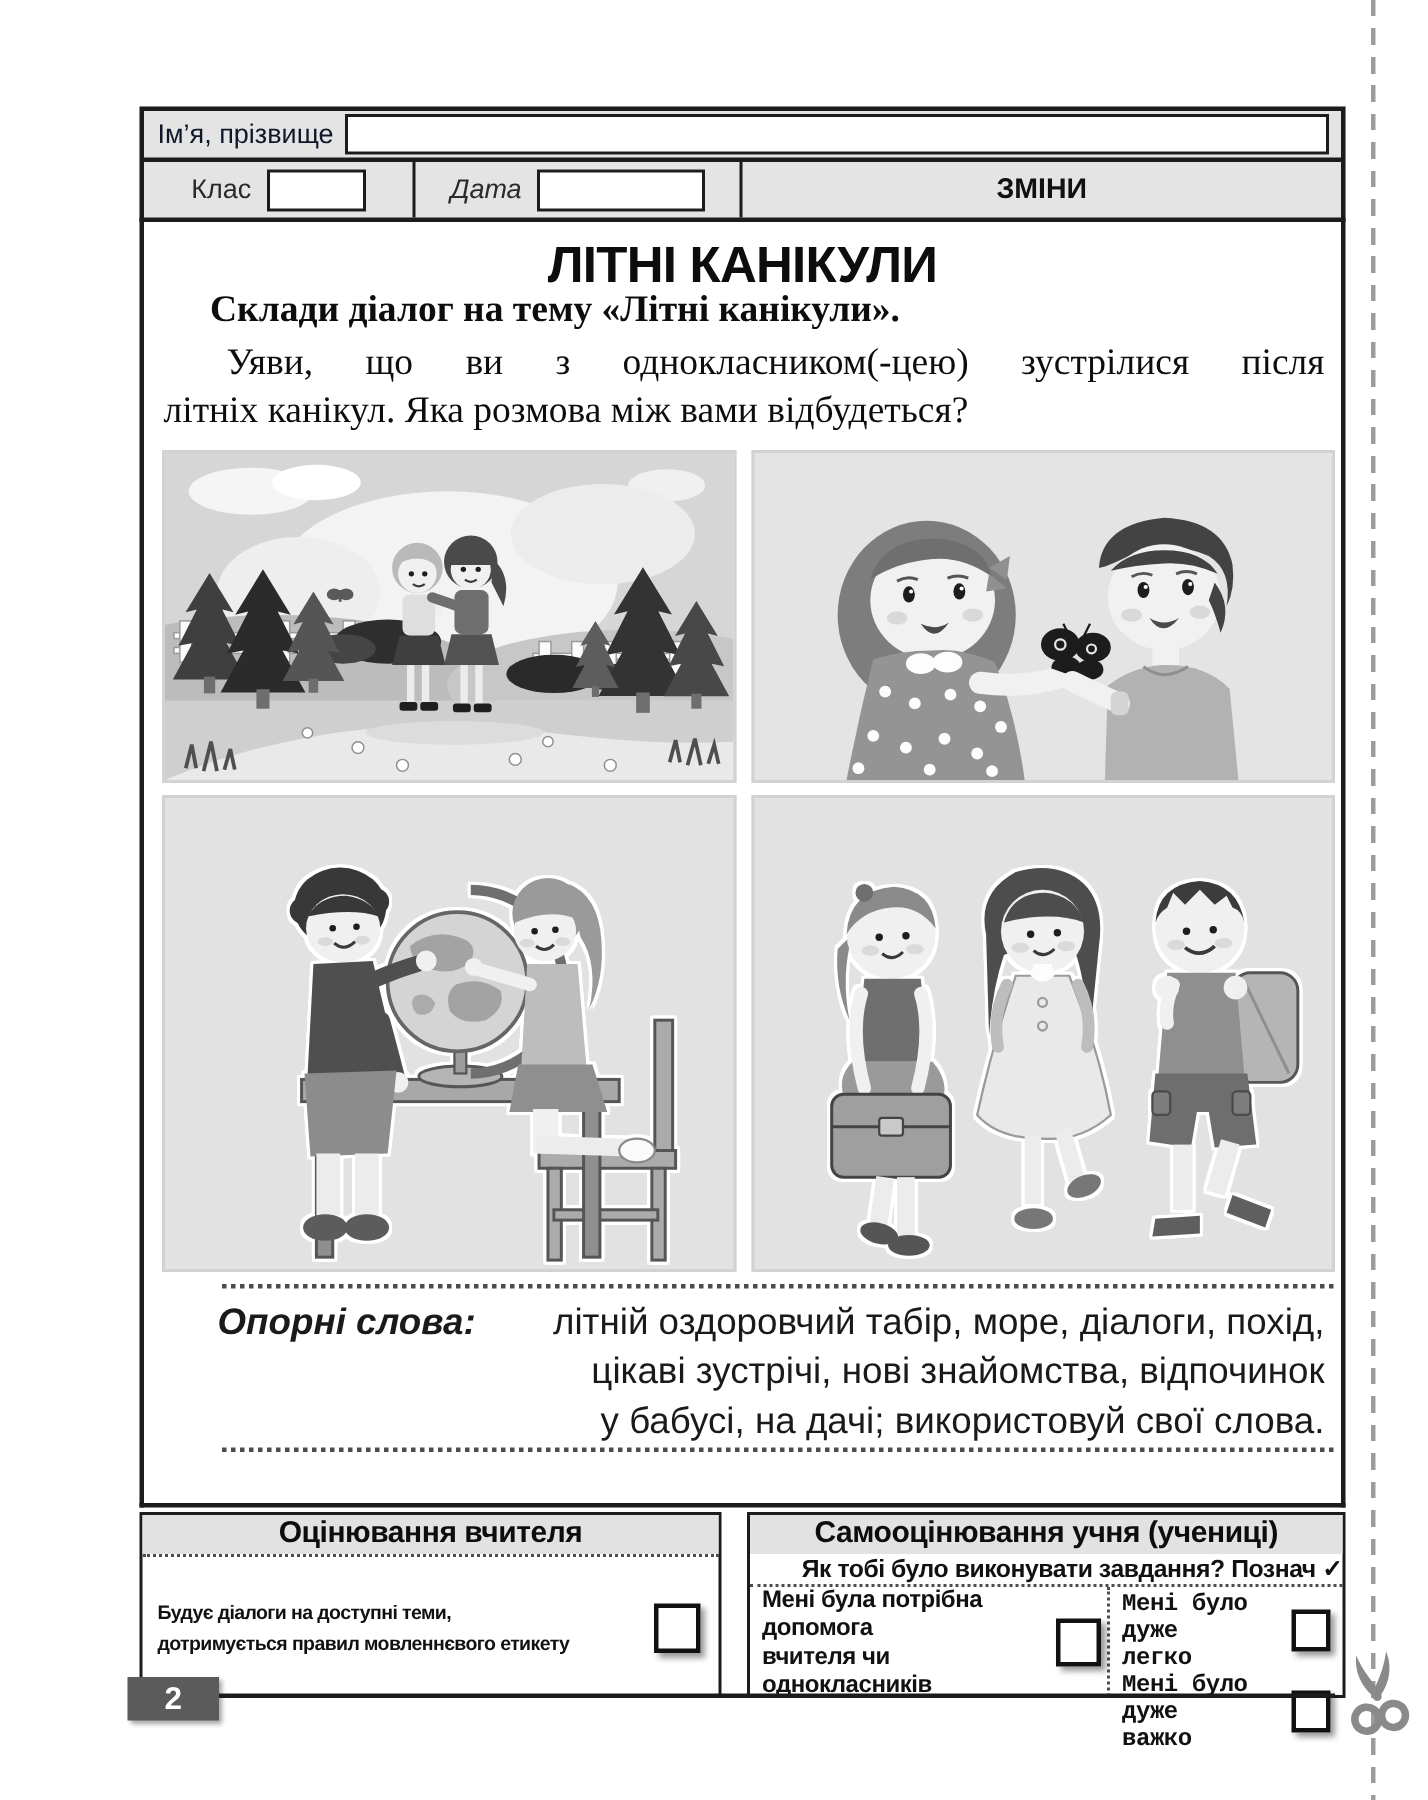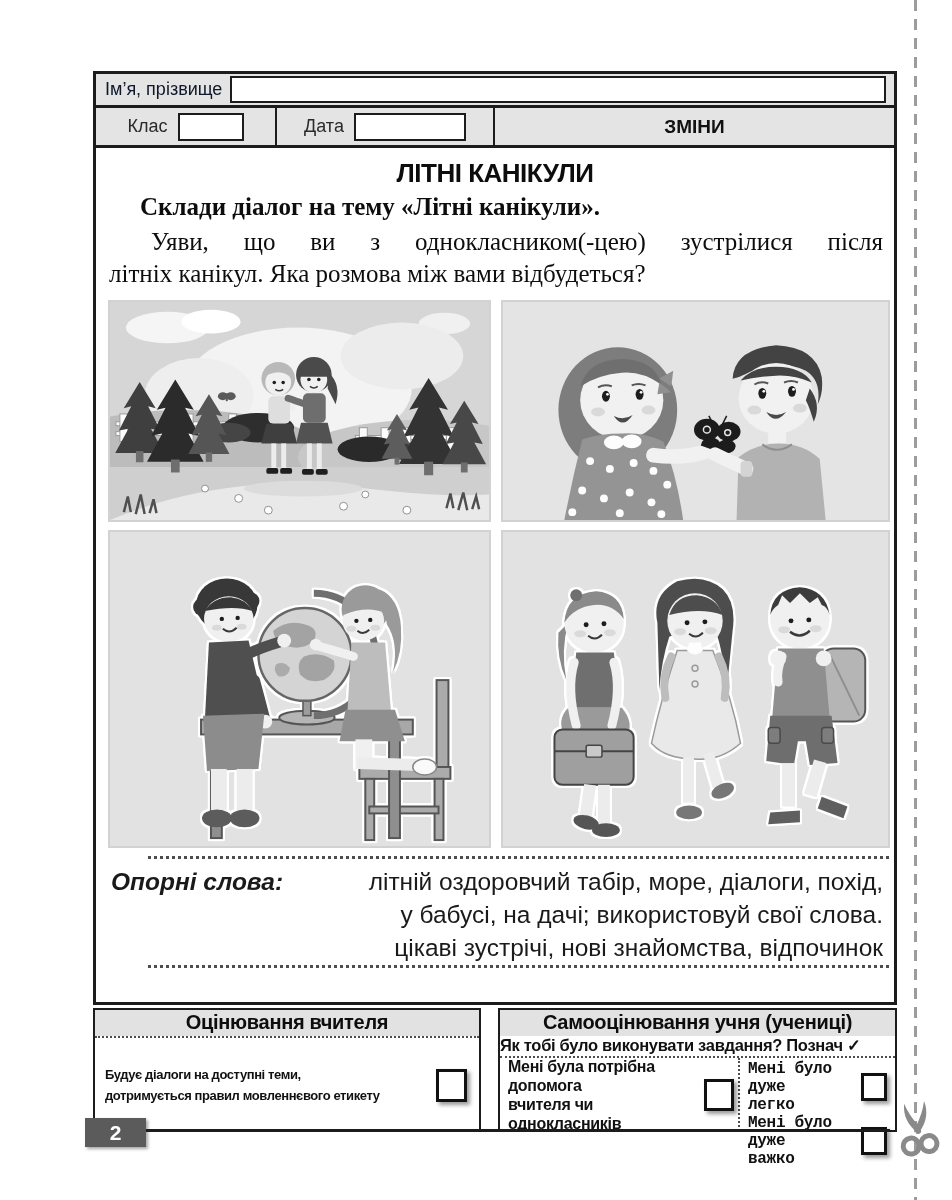--- a/index.html
+++ b/index.html
@@ -16,63 +16,63 @@
   .doc { position:absolute; left:93px; top:71px; width:804px; }
 
   .row-name { display:flex; align-items:center; height:37px; background:#e4e4e4;
     border:3px solid #1c1c1c; padding:0 8px 0 9px; }
   .row-name .lbl { font-size:18px; color:#0f172a; white-space:nowrap; margin-right:8px; }
   .fill-field { flex:1; height:27px; background:#fff; border:2px solid #1c1c1c; }
 
   .row-meta { display:flex; height:40px; background:#e4e4e4; border:3px solid #1c1c1c; border-top:none; }
   .row-meta .cell { display:flex; align-items:center; justify-content:center; gap:10px; }
   .row-meta .cell + .cell { border-left:2.5px solid #1c1c1c; }
-  .c1 { width:179px; } .c2 { width:218px; } .c3 { width:188px; } .c4 { flex:1; }
+  .c1 { width:179px; } .c2 { width:218px;font-style:italic; } .c3 { width:188px; } .c4 { flex:1; }
   .row-meta .lbl { font-size:18px; color:#2a2a2a; }
   .small-field { width:66px; height:28px; background:#fff; border:2px solid #1c1c1c; }
   .date-field { width:112px; }
   .bold-cell { font-weight:bold; font-size:19px; color:#111; }
 
   .main-box { position:relative; height:857px; background:#fff; border:3px solid #1c1c1c; border-top:none; }
   .task-title { position:absolute; top:10px; left:0; width:100%; text-align:center;
-    font-weight:bold; font-size:26px; letter-spacing:-0.5px; color:#0d0d0d; }
+    font-weight:bold; font-size:34px; letter-spacing:-0.5px; color:#0d0d0d; }
   .task-instruction { position:absolute; top:45px; left:44px; right:10px;
     font-family:"Liberation Serif", serif; font-weight:bold; font-size:25px; color:#0d0d0d; }
   .task-desc { position:absolute; top:78px; left:13px; right:11px;
     font-family:"Liberation Serif", serif; font-size:25px; color:#0d0d0d; line-height:32px; }
   .jline { text-align:justify; text-align-last:justify; padding-left:42px; }
 
   .figure-grid { position:absolute; top:152px; left:12px; right:10px; height:548px;
     display:grid; grid-template-columns:383px 389px; grid-template-rows:222px 318px; gap:8px 10px; }
   .panel { background:#e3e3e3; border:2px solid #d2d2d2; overflow:hidden; }
   .panel svg { display:block; width:100%; height:100%; }
   .stick { filter:drop-shadow(2px 0 0 #fff) drop-shadow(-2px 0 0 #fff) drop-shadow(0 2px 0 #fff) drop-shadow(0 -2px 0 #fff); }
 
   .dots { position:absolute; left:52px; right:5px; border-top:3px dotted #4d4d4d; }
   .dots1 { top:708px; } .dots2 { top:817px; }
   .keywords { position:absolute; top:717px; left:15px; right:11px; font-size:24.5px;
     color:#1a1a1a; line-height:33px; }
-  .kw-line1 { display:flex; justify-content:space-between; }
+  .kw-line1 { display:flex; justify-content:space-between;margin-left:34px; }
   .kw-label { font-weight:bold; font-style:italic; white-space:nowrap; margin-right:14px; }
   .kw-right { text-align:right; }
 
   
   .eval-box { position:absolute; background:#fff; border:2.5px solid #1c1c1c; }
   .eval-left { left:93px; top:1008px; width:388px; height:124px; }
   .eval-right { left:498px; top:1008px; width:399px; height:124px; }
   .eval-head { background:#e2e2e2; text-align:center; font-weight:bold; font-size:20px;
     color:#0d0d0d; padding-top:1px; height:26px; letter-spacing:-0.3px; }
   .dotline { border-top:2px dotted #4d4d4d; }
   .eval-left-body { display:flex; align-items:center; height:94px; padding:0 12px 0 10px; }
   .crit { flex:1; font-weight:bold; font-size:13px; letter-spacing:-0.4px; line-height:21px; color:#111; }
   .checkbox { background:#fff; border:3px solid #111; box-shadow:3px 3px 4px rgba(0,0,0,0.4); }
   .cb-lg { width:31px; height:33px; }
   .cb-md { width:30px; height:32px; }
   .cb-sm { width:26px; height:28px; }
-  .eval-sub { text-align:left; font-weight:bold; font-size:16.5px; letter-spacing:-0.3px;
+  .eval-sub { text-align:right; font-weight:bold; font-size:16.5px; letter-spacing:-0.3px;
     height:20px; color:#111; }
   .eval-right-body { display:flex; height:73px; }
   .help-col { width:240px; display:flex; align-items:center; padding:0 4px 0 8px;
     border-right:2px dotted #4d4d4d; }
   .help-text { flex:1; font-weight:bold; font-size:16px; letter-spacing:-0.3px; line-height:19px; color:#111; }
   .levels-col { flex:1; display:flex; flex-direction:column; justify-content:space-evenly; padding:2px 8px 2px 8px; }
   .level { display:flex; align-items:center;font-family:Liberation Mono, monospace; }
   .level-text { flex:1; font-weight:bold; font-size:16px; letter-spacing:-0.3px; line-height:18px; color:#111; }
 
   .page-badge { position:absolute; left:85px; top:1118px; width:61px; height:29px; background:#5b5b5b;
@@ -443,22 +443,22 @@
           </svg>
         </div>
       </div>
 
       <div class="dots dots1"></div>
       <div class="keywords">
         <div class="kw-line1">
           <span class="kw-label">Опорні слова:</span>
           <span>літній оздоровчий табір, море, діалоги, похід,</span>
         </div>
+        <div class="kw-right">цікаві зустрічі, нові знайомства, відпочинок</div>
         <div class="kw-right">у бабусі, на дачі; використовуй свої слова.</div>
-        <div class="kw-right">цікаві зустрічі, нові знайомства, відпочинок</div>
       </div>
       <div class="dots dots2"></div>
     </div>
   </div>
 
   <div class="eval-box eval-left">
     <div class="eval-head dotline-none">Оцінювання вчителя</div>
     <div class="dotline"></div>
     <div class="eval-left-body">
       <div class="crit">

